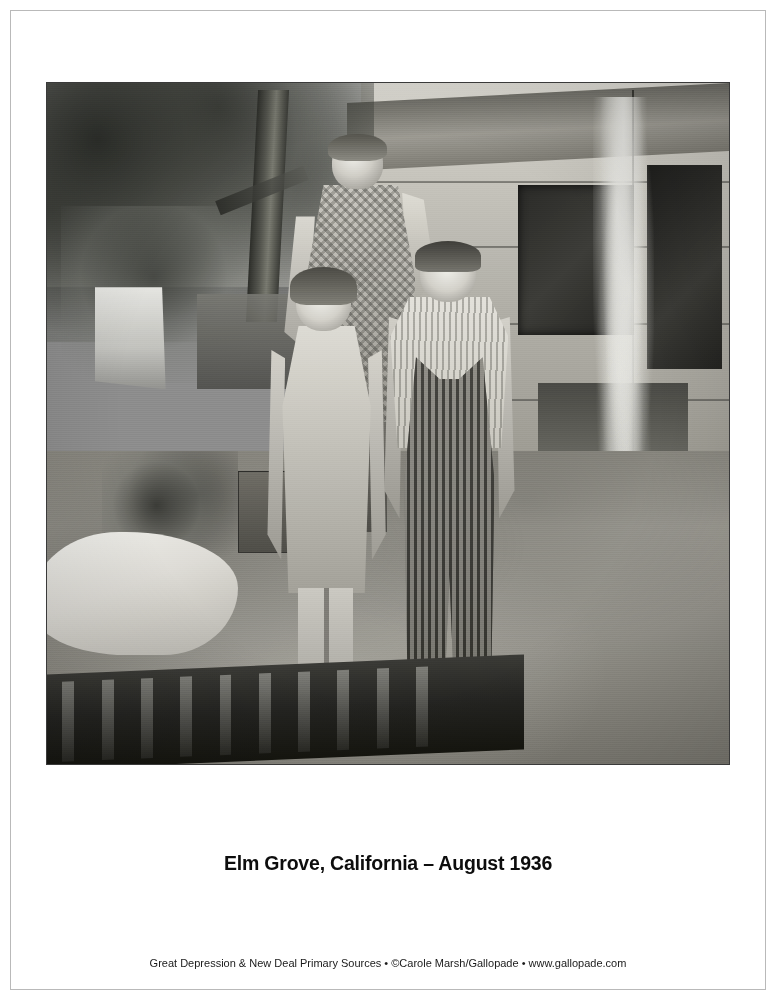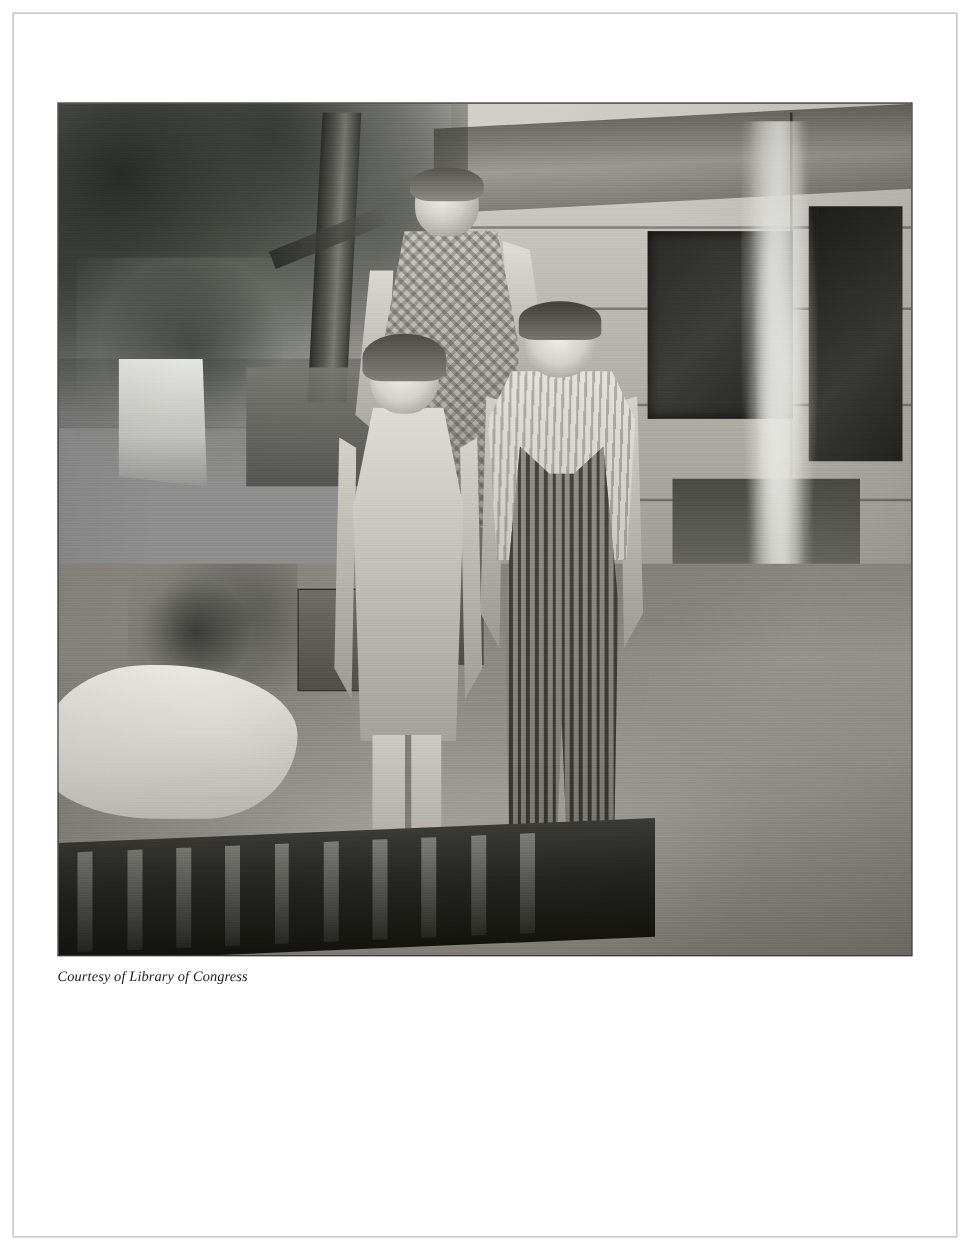--- a/index.html
+++ b/index.html
@@ -438,19 +438,20 @@
           <div class="grate-bar" style="left:62%;"></div>
           <div class="grate-bar" style="left:70%;"></div>
           <div class="grate-bar" style="left:78%;"></div>
         </div>
 
         <div class="grain"></div>
         <div class="vignette"></div>
       </div>
     </div>
 
-    <div class="credit">Courtesy of Library of Congress</div>
 
     <div class="caption">
+      <div>Elm Grove, California – August 1936</div>
     </div>
   </div>
 
+  <div class="footer">Great Depression &amp; New Deal Primary Sources • ©Carole Marsh/Gallopade • www.gallopade.com</div>
 </div>
 
 </body></html>

